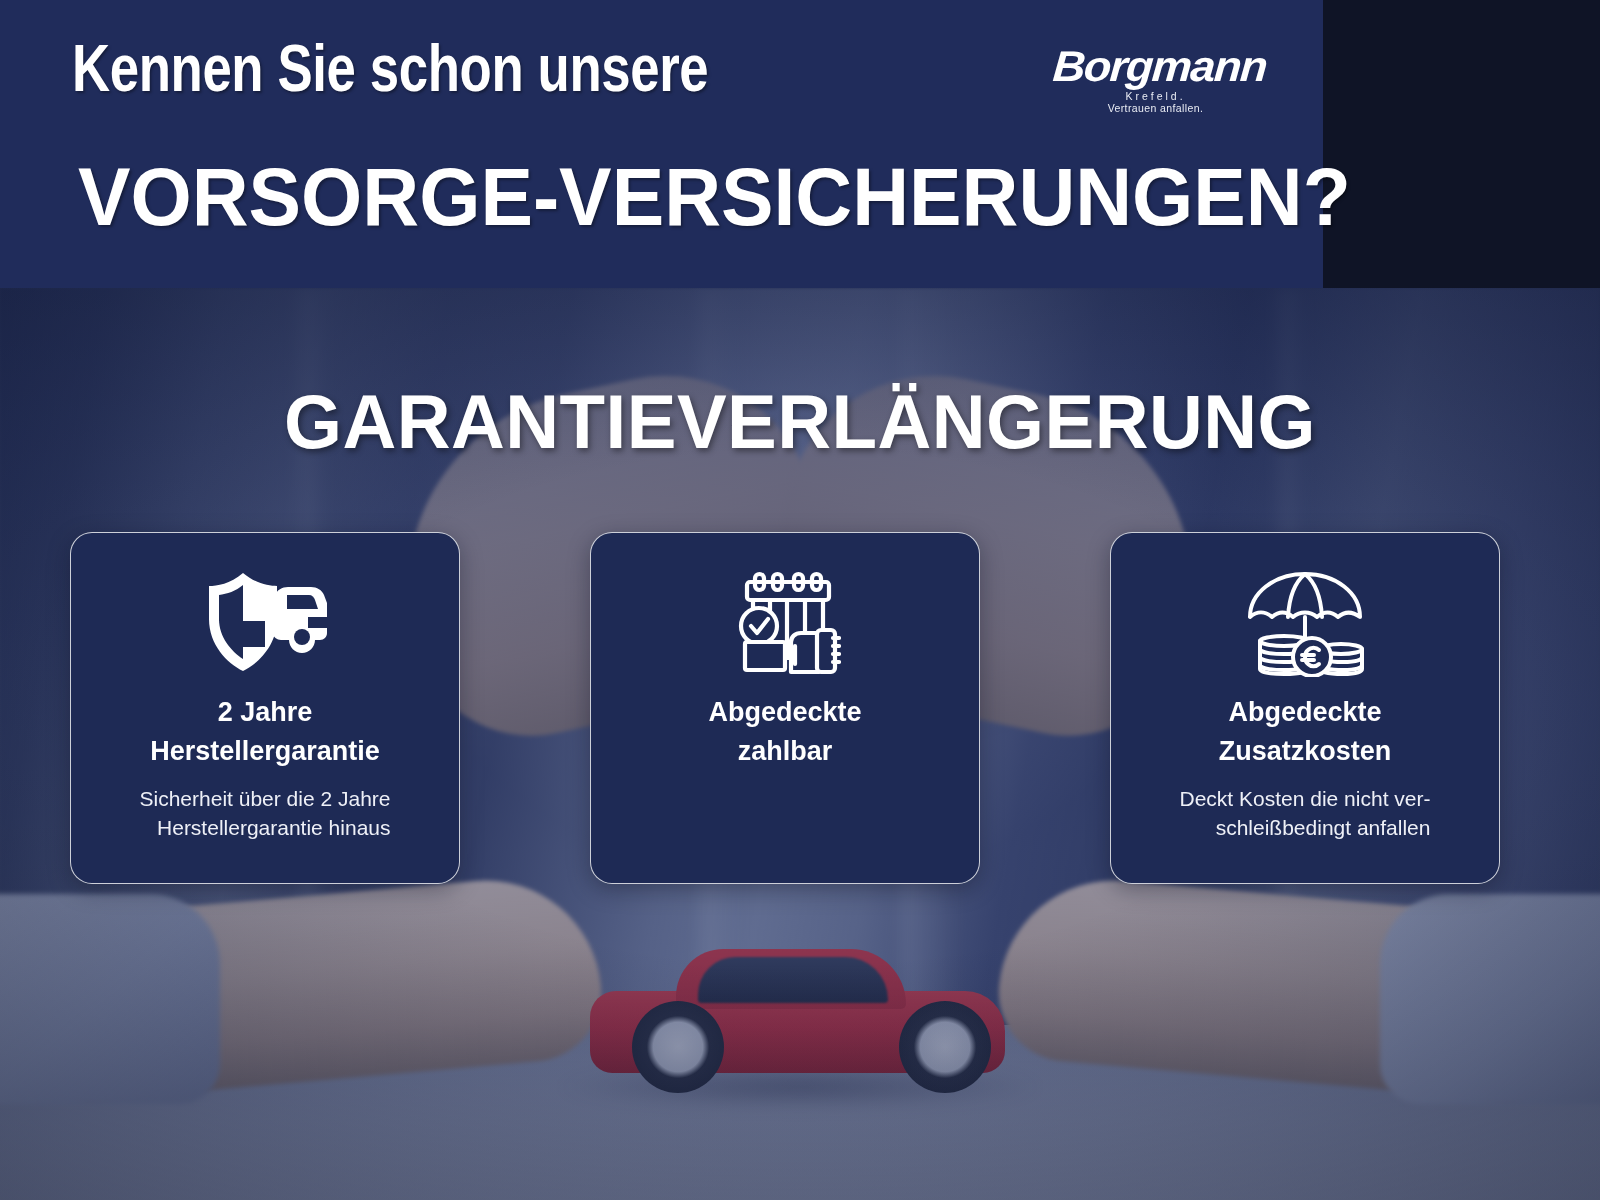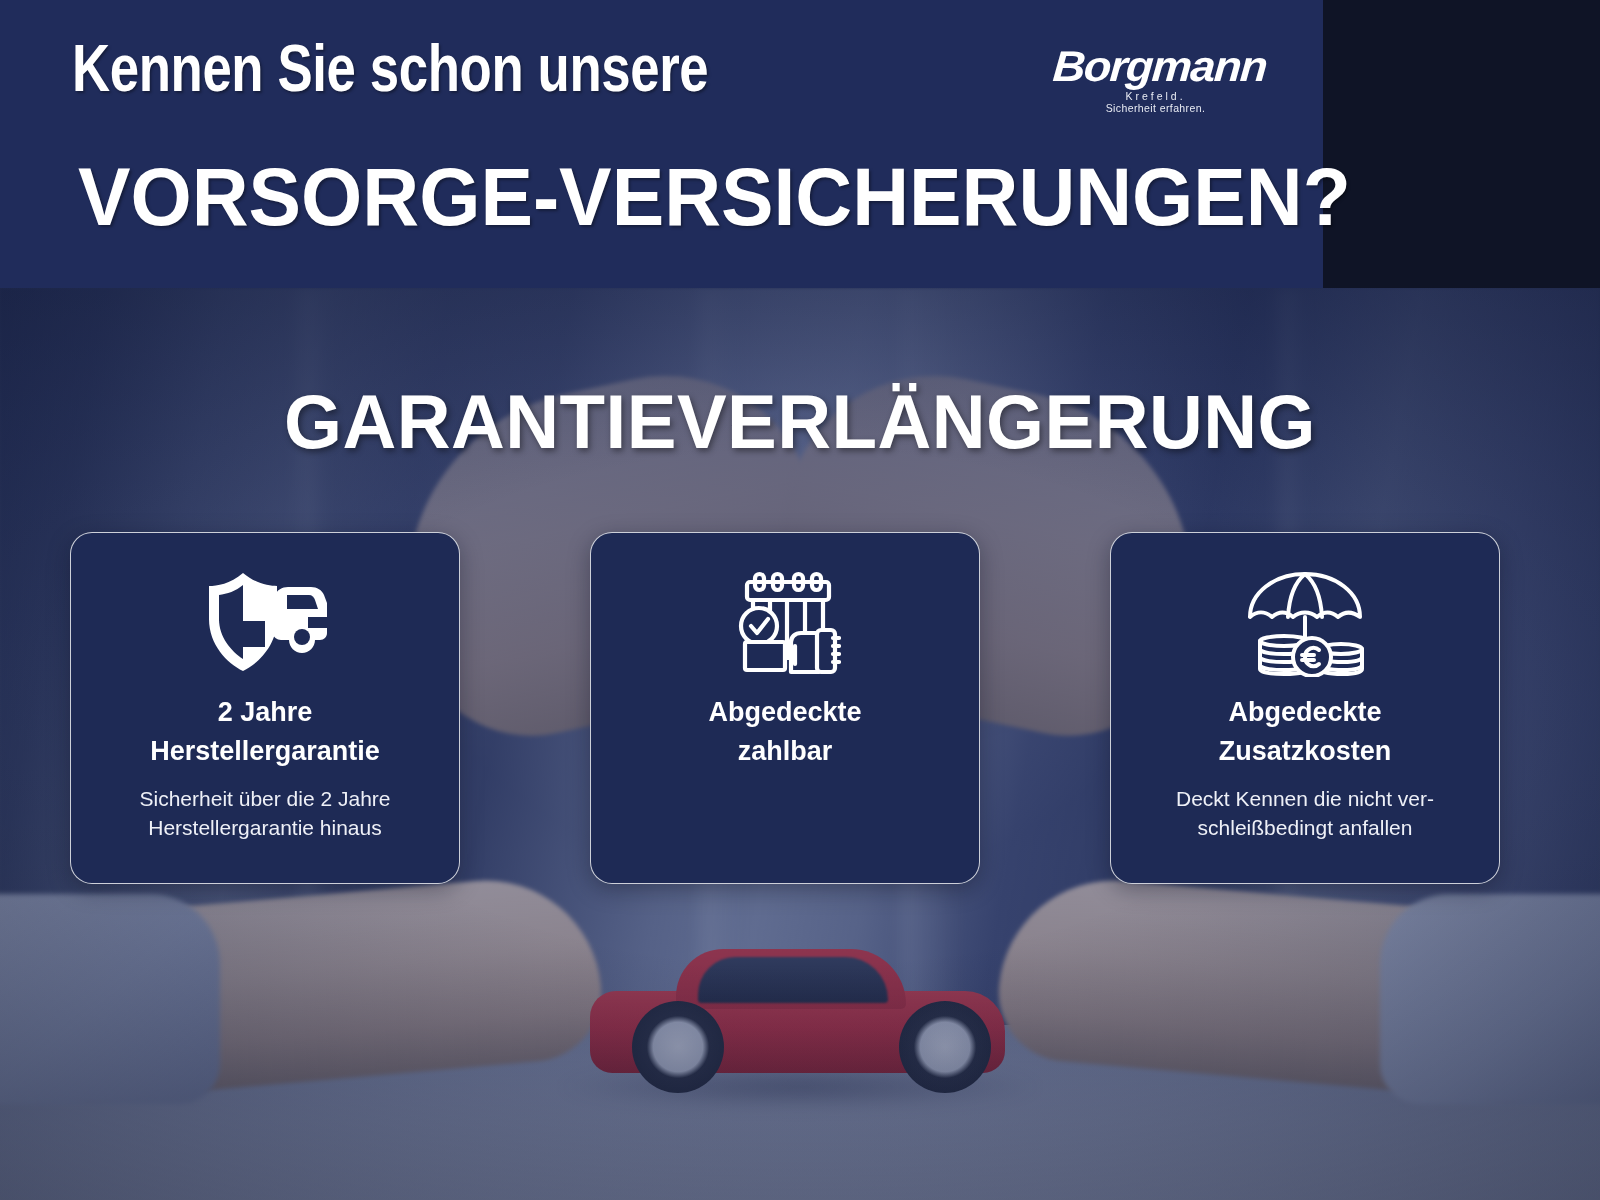--- a/index.html
+++ b/index.html
@@ -291,21 +291,21 @@
     text-align:center;
     line-height:1.45;
     padding:0 16px;
     white-space:pre-line;
   }
   .card-desc {
     margin-top:14px;
     font-size:21px;
     font-weight:normal;
     color:#eef0f7;
-    text-align:center;
+    text-align:right;
     line-height:1.38;
     padding:0 18px;
     white-space:pre-line;
   }
 </style>
 </head>
 <body>
 
 <div id="stage">
 
@@ -341,21 +341,21 @@
   </div>
 
   <div class="header-band">
     <div class="headline-small">Kennen Sie schon unsere</div>
     <div class="headline-big">VORSORGE-VERSICHERUNGEN?</div>
 
     <div class="logo">
       <div class="logo-word">Borgmann</div>
       <div class="logo-sub">
         <span class="kre">Krefeld.</span>
-        <span class="ver">Sicherheit erfahren.</span>
+        <span class="ver">Vertrauen anfallen.</span>
       </div>
     </div>
   </div>
 
   <div class="main-title">GARANTIEVERLÄNGERUNG</div>
 
   <div class="cards">
 
     <div class="card">
       <div class="card-icon">
@@ -432,18 +432,18 @@
           <path d="M76 88 C76 91 86 93 99 93 C112 93 118 91 118 88"></path>
           <path d="M76 96 C76 99 86 101 99 101 C112 101 118 99 118 96"></path>
 
           <circle cx="68" cy="88" r="19" fill="#1e2a55"></circle>
           <path d="M75 81 C72 78 67 78 64 81 C60 84 60 92 64 95 C67 98 72 98 75 95"></path>
           <path d="M58 86 L70 86 M58 91 L70 91"></path>
         </svg>
       </div>
       <div class="card-title">Abgedeckte
 Zusatzkosten</div>
-      <div class="card-desc">Deckt Kennen die nicht ver-
+      <div class="card-desc">Deckt Kosten die nicht ver-
 schleißbedingt anfallen</div>
     </div>
 
   </div>
 </div>
 
 </body></html>

